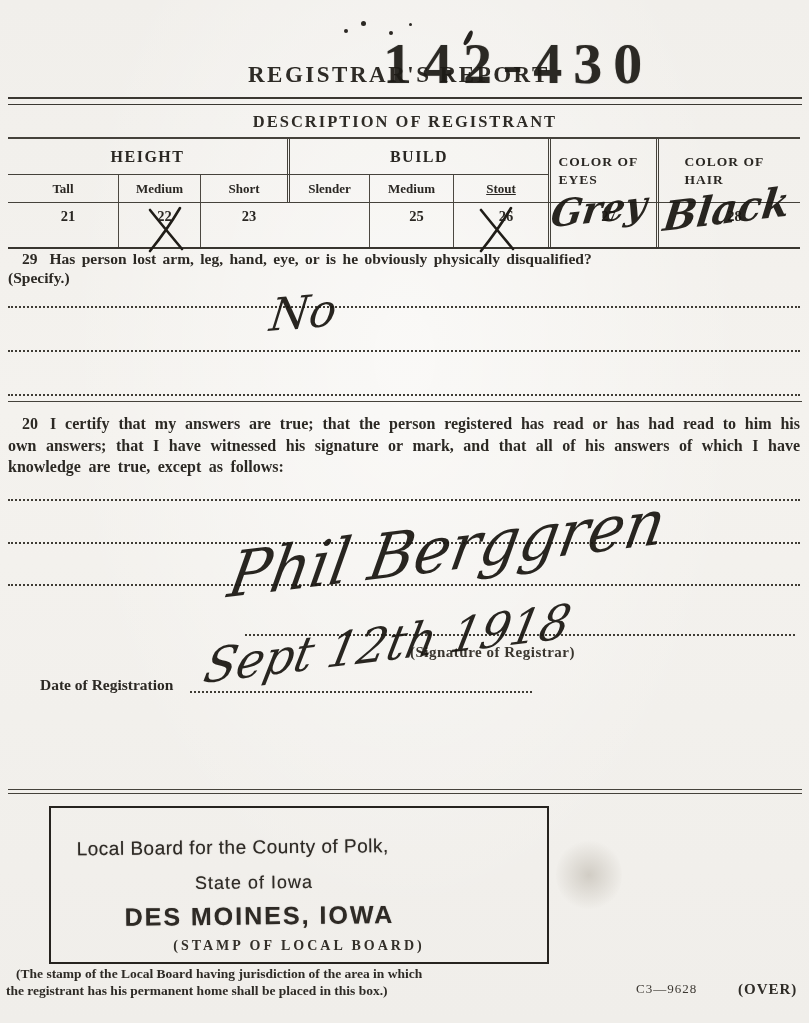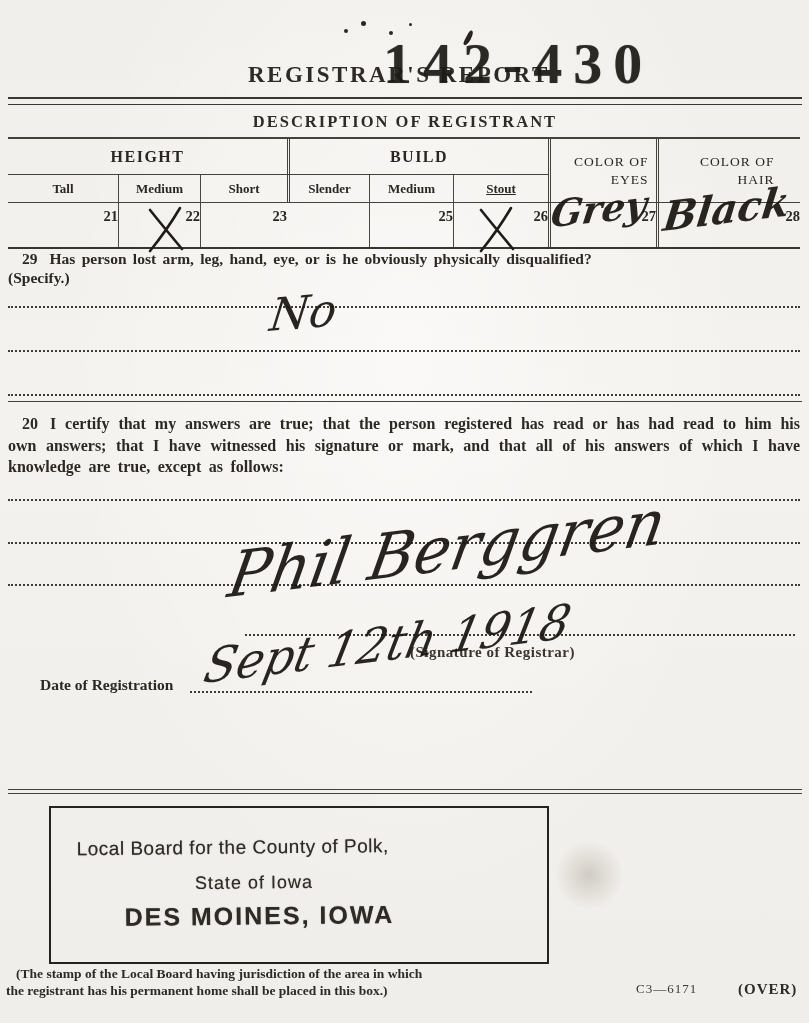--- a/index.html
+++ b/index.html
@@ -49,25 +49,25 @@
   }
   .cell{display:flex;align-items:center;justify-content:center;position:relative;overflow:visible;}
   .c-thin{border-left:1.6px solid #4c4841;}
   .c-dbl{border-left:3.5px double #45423b;}
   .r-under{border-bottom:1.8px solid #45423b;}
   .grp{font-size:16px;font-weight:bold;letter-spacing:1.5px;}
   .g-height{grid-column:1/4;grid-row:1;}
   .g-build{grid-column:4/7;grid-row:1;}
   .g-eyes{grid-column:7;grid-row:1/3;}
   .g-hair{grid-column:8;grid-row:1/3;}
-  .colorhdr{font-size:13.5px;font-weight:normal;letter-spacing:1px;text-align:right;line-height:1.3;width:90px;}
+  .colorhdr{font-size:13.5px;font-weight:bold;letter-spacing:1px;text-align:left;line-height:1.3;width:90px;}
   .sub{font-size:13px;font-weight:bold;grid-row:2;}
   .s1{grid-column:1;} .s2{grid-column:2;} .s3{grid-column:3;}
   .s4{grid-column:4;} .s5{grid-column:5;} .s6{grid-column:6;text-decoration:underline;}
-  .num{grid-row:3;justify-content:flex-end;align-items:flex-start;
+  .num{grid-row:3;justify-content:center;align-items:flex-start;
        font-size:14.5px;font-weight:bold;padding:5px 0 8px 10px;box-sizing:border-box;}
   .n1{grid-column:1;} .n2{grid-column:2;} .n3{grid-column:3;} .n4{grid-column:4;}
   .n5{grid-column:5;} .n6{grid-column:6;} .n7{grid-column:7;} .n8{grid-column:8;}
   .xmark{position:absolute;left:26px;top:2px;z-index:4;}
   .xmark svg{display:block;}
 
   
   .hand{
     position:absolute;z-index:6;
     font-family:"DejaVu Serif", serif;font-style:italic;
@@ -219,22 +219,23 @@
   <div class="rule dotted" style="left:190px;top:691px;width:342px;"></div>
 
   <div class="rule dbl-thin" style="left:8px;top:789px;width:794px;"></div>
 
   <div class="stamp-box">
     <div class="imprint">
       <div class="st1">Local Board for the County of Polk,</div>
       <div class="st2">State of Iowa</div>
       <div class="st3">DES MOINES, IOWA</div>
     </div>
+    <div class="st-caption">(STAMP OF LOCAL BOARD)</div>
   </div>
 
   <div class="foot-note">
     <div class="l1">(The stamp of the Local Board having jurisdiction of the area in which</div>
     <div>the registrant has his permanent home shall be placed in this box.)</div>
   </div>
-  <div class="form-number">C3—6171</div>
+  <div class="form-number">C3—9628</div>
   <div class="over">(OVER)</div>
 
 </div>
 
 </body></html>

